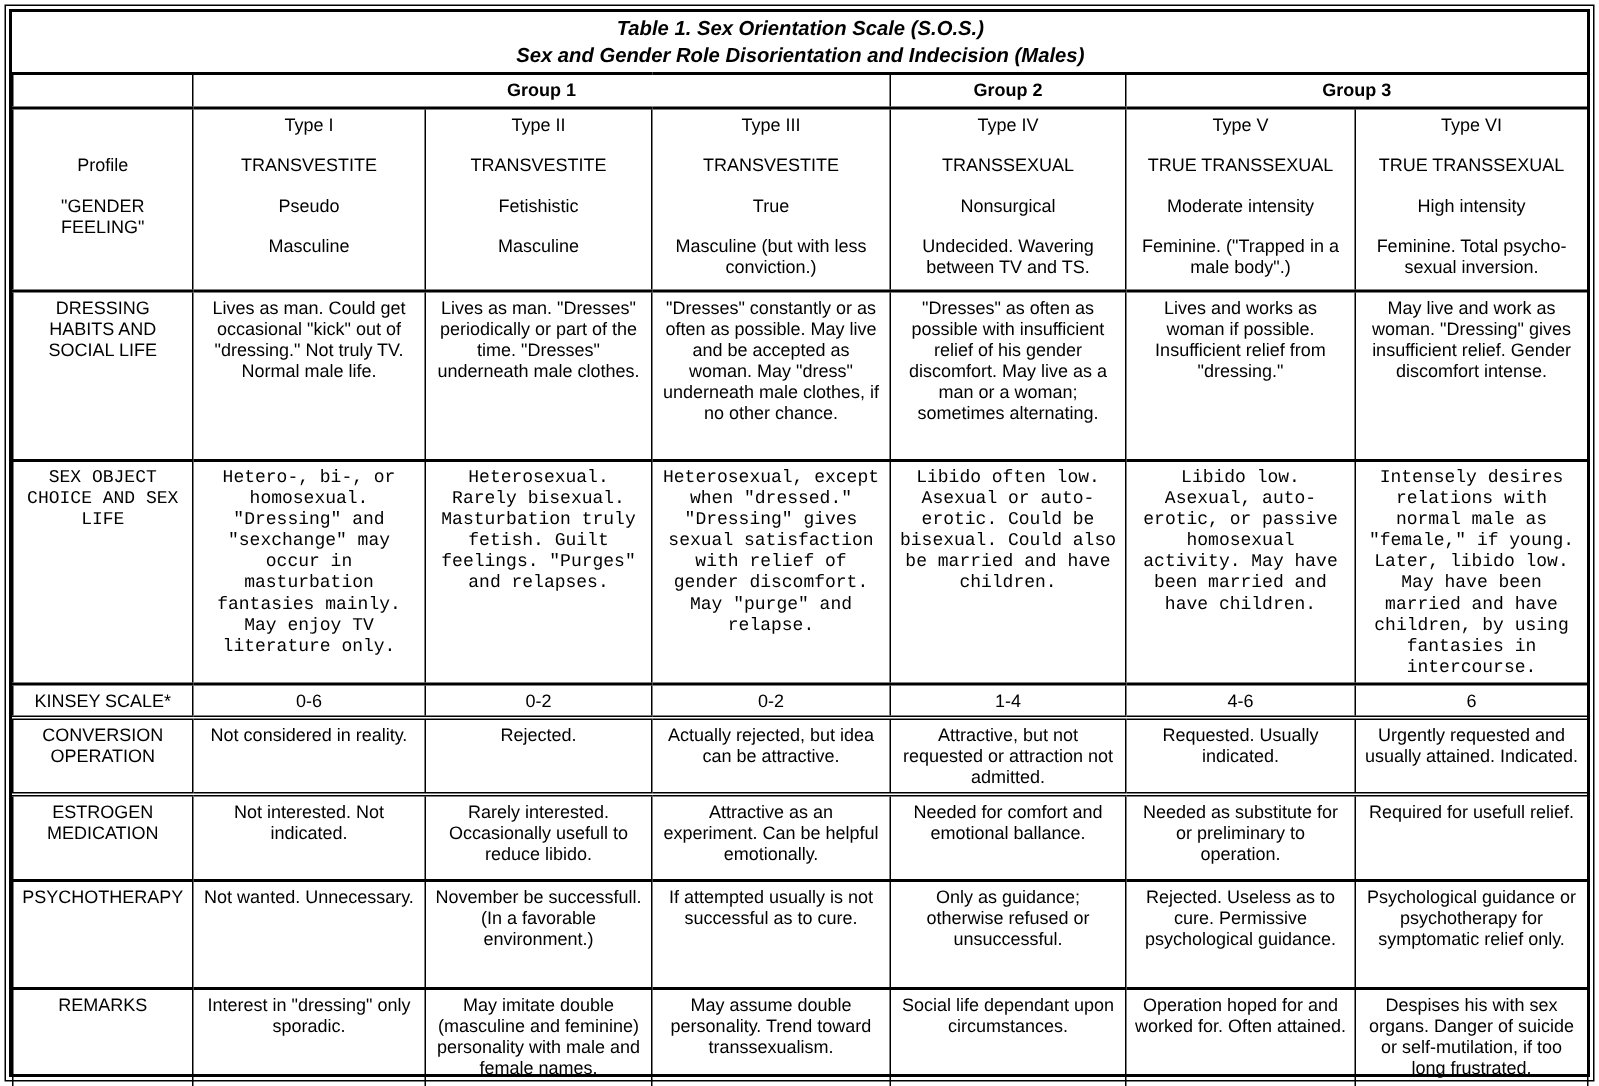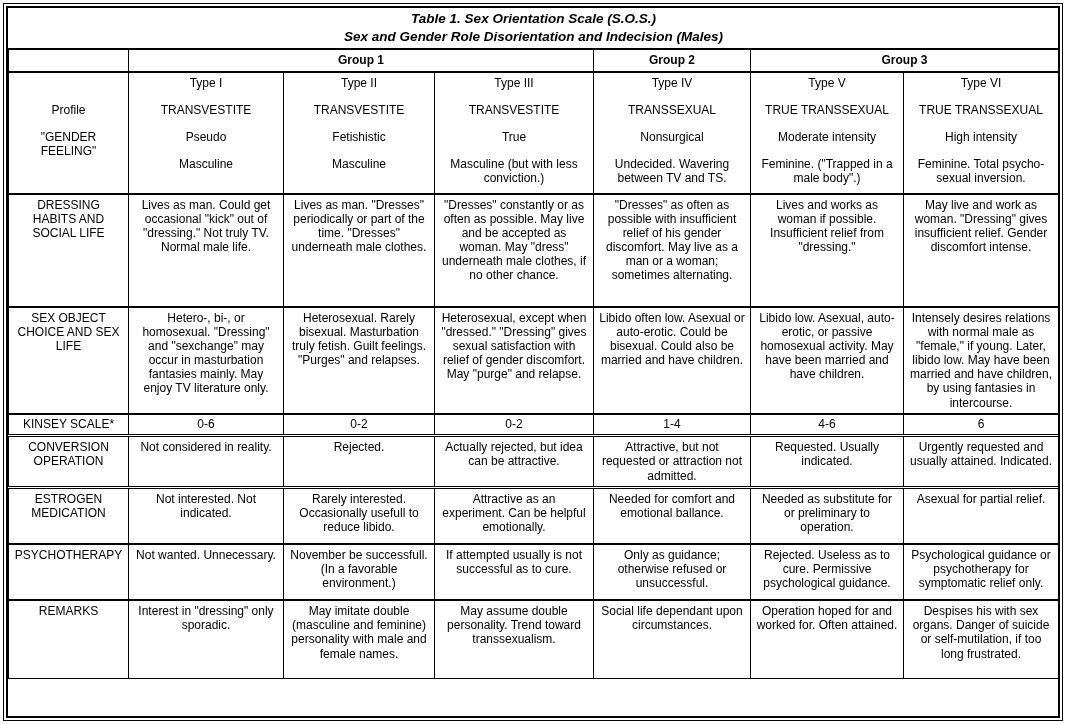--- a/index.html
+++ b/index.html
@@ -45,25 +45,25 @@
   tr.hd > td { border-top: 3px double #000; }
 
   
   td.db { border-left: 3px double #000; }
   td.gb { border-left: 2px solid #000; }
 
   
   tr.tr-title   > td { height: 38px; }
   tr.tr-profile > td { height: 122px; }
   tr.tr-dress   > td { height: 113px; }
-  tr.tr-sex     > td { height: 100px; }
+  tr.tr-sex     > td { height: 100px; font-family: Liberation Mono, monospace; }
   tr.tr-kinsey  > td { height: 22px; vertical-align: middle; padding: 1px 4px; }
   tr.tr-conv    > td { height: 50px; }
   tr.tr-estro   > td { height: 57px; }
-  tr.tr-psych   > td { height: 56px; }
+  tr.tr-psych   > td { height: 72px; }
   tr.tr-rem     > td { height: 78px; }
 
   
   .p-line + .p-line { margin-top: 13px; }
   .profile-head-1 { margin-top: 27px; }
   .profile-head-2 { margin-top: 13px; }
 
   
   .footnotes {
     border-top: 2px solid #000;
@@ -190,21 +190,21 @@
           <td class="db">Urgently requested and usually attained. Indicated.</td>
         </tr>
 
         <tr class="tr-estro hd">
           <td>ESTROGEN MEDICATION</td>
           <td>Not interested. Not indicated.</td>
           <td>Rarely interested. Occasionally usefull to reduce libido.</td>
           <td class="db">Attractive as an experiment. Can be helpful emotionally.</td>
           <td class="gb">Needed for comfort and emotional ballance.</td>
           <td class="gb">Needed as substitute for or preliminary to operation.</td>
-          <td class="db">Asexual for partial relief.</td>
+          <td class="db">Required for usefull relief.</td>
         </tr>
 
         <tr class="tr-psych h2">
           <td>PSYCHOTHERAPY</td>
           <td>Not wanted. Unnecessary.</td>
           <td>November be successfull. (In a favorable environment.)</td>
           <td class="db">If attempted usually is not successful as to cure.</td>
           <td class="gb">Only as guidance; otherwise refused or unsuccessful.</td>
           <td class="gb">Rejected. Useless as to cure. Permissive psychological guidance.</td>
           <td class="db">Psychological guidance or psychotherapy for symptomatic relief only.</td>

